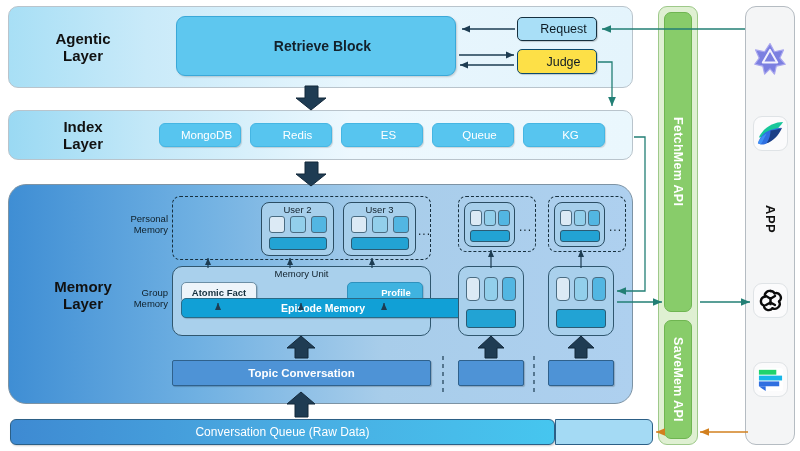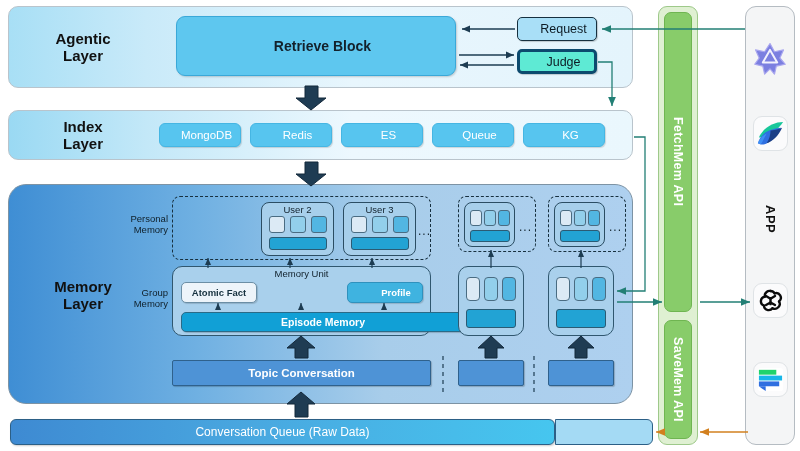--- a/index.html
+++ b/index.html
@@ -44,22 +44,22 @@
   }
 
   .retrieve-block{
     background:#5ec7ef;
     border:1px solid #3aa8d8;
     border-radius:9px;
     color:#13212b;font-weight:bold;font-size:14px;
     box-shadow:1px 1px 2px rgba(0,0,0,.18);
   }
   .req-judge{
-    background:#5eead4;
-    border:3px solid #0c4a6e;
+    background:#fde047;
+    border:1px solid #0c4a6e;
     border-radius:5px;
     color:#0d1b24;font-size:12.5px;
     box-shadow:1px 1px 1px rgba(0,0,0,.18);
   }
   .req-strong{background:#a9dff7;border:1.4px solid #16303f;font-weight:normal;}
 
   .idx-chip{
     background:#57c5ef;
     border:1px solid #45b6e3;
     border-radius:6px;
@@ -253,21 +253,21 @@
       <div class="cell cell-c" style="left:49px;top:13px;width:16px;height:17px;"></div>
       <div class="cellbar" style="left:7px;top:34px;width:58px;height:13px;"></div>
     </div>
     <div class="ell" style="left:245px;top:28px;">...</div>
   </div>
 
   <div class="unitbox" style="left:172px;top:266px;width:259px;height:70px;">
     <div class="unit-title">Memory Unit</div>
     <div class="mu-chip mu-fact" style="left:8px;top:15px;width:76px;height:21px;">Atomic Fact</div>
     <div class="mu-chip mu-prof" style="left:174px;top:15px;width:76px;height:21px;">Profile</div>
-    <div class="episode" style="left:8px;top:45px;width:284px;height:20px;">Episode Memory</div>
+    <div class="episode" style="left:8px;top:31px;width:284px;height:20px;">Episode Memory</div>
   </div>
 
   <div class="topicbox" style="left:172px;top:360px;width:259px;height:26px;">Topic Conversation</div>
 
   <div class="dashgroup" style="left:458px;top:196px;width:78px;height:56px;">
     <div class="userbox" style="left:5px;top:5px;width:51px;height:45px;">
       <div class="cell cell-a" style="left:5px;top:7px;width:12px;height:16px;"></div>
       <div class="cell cell-b" style="left:19px;top:7px;width:12px;height:16px;"></div>
       <div class="cell cell-c" style="left:33px;top:7px;width:12px;height:16px;"></div>
       <div class="cellbar" style="left:5px;top:27px;width:40px;height:12px;"></div>

